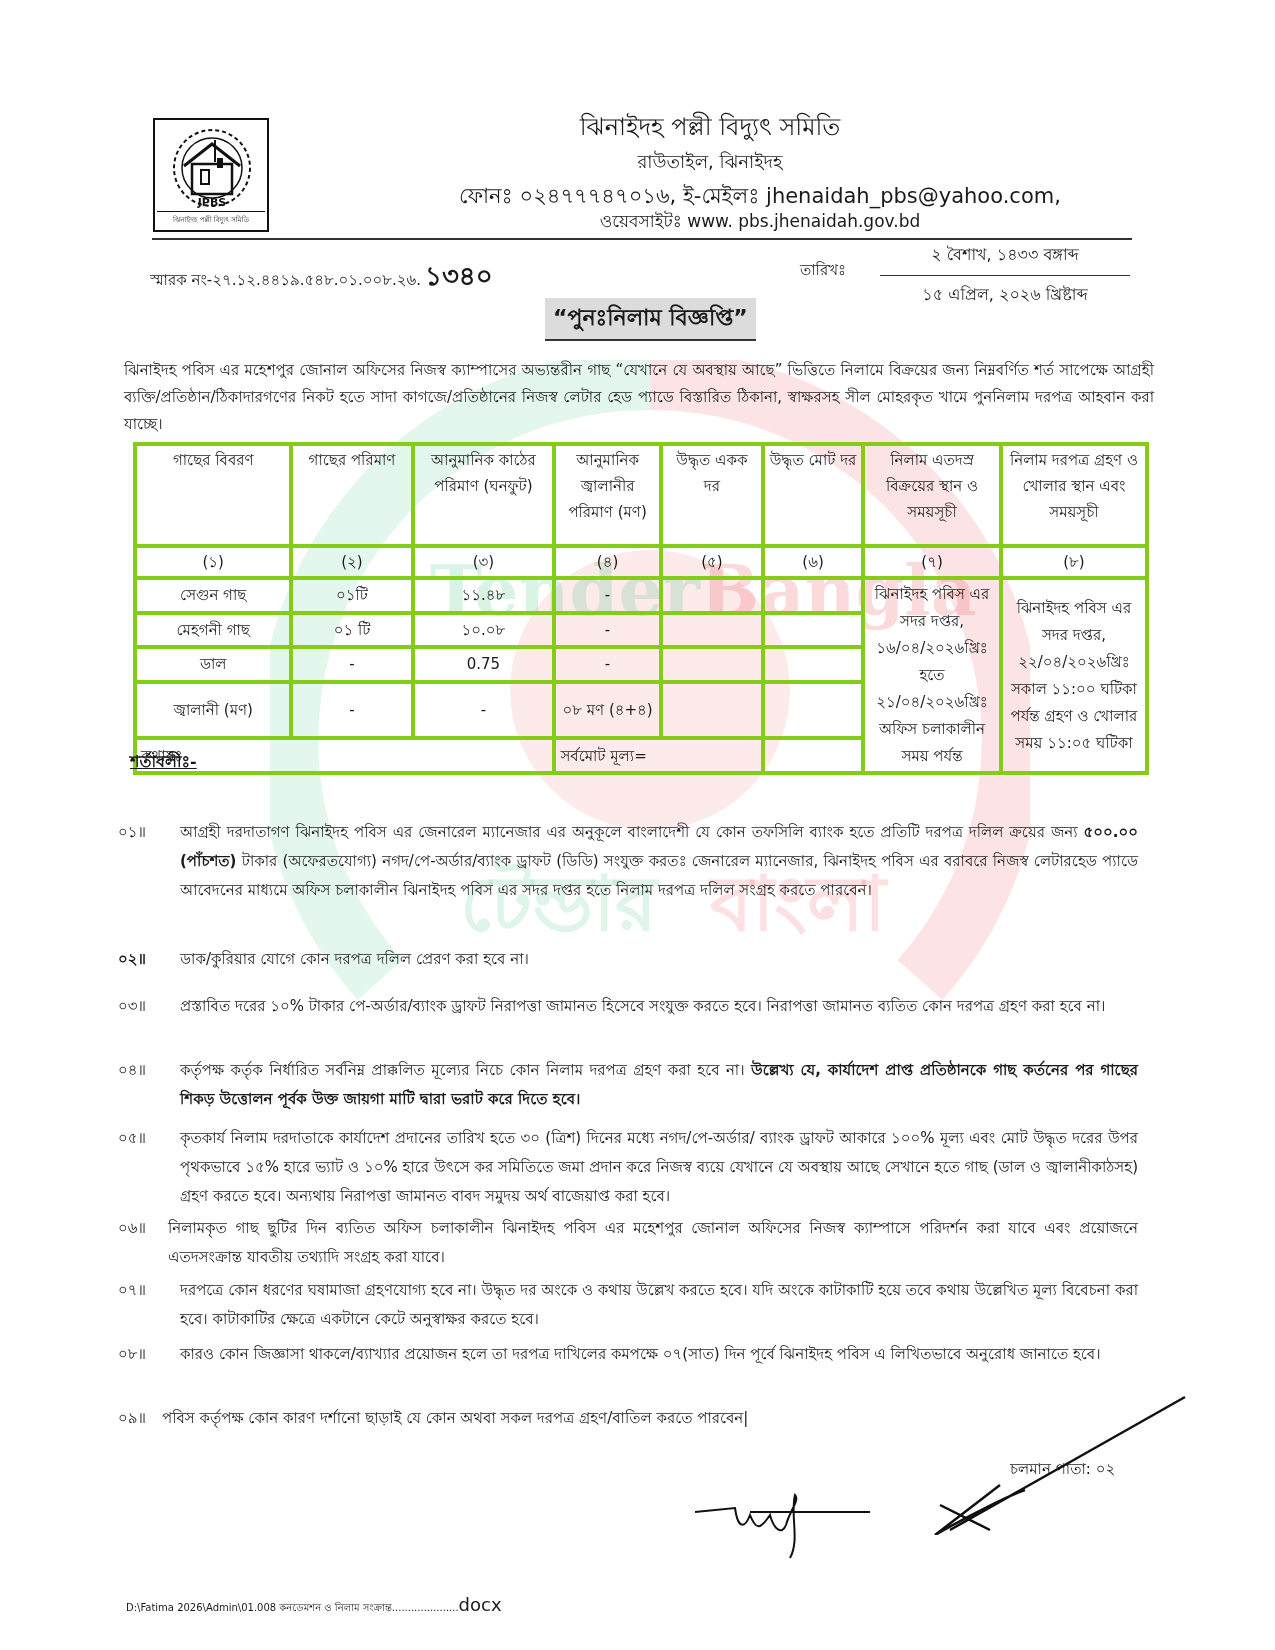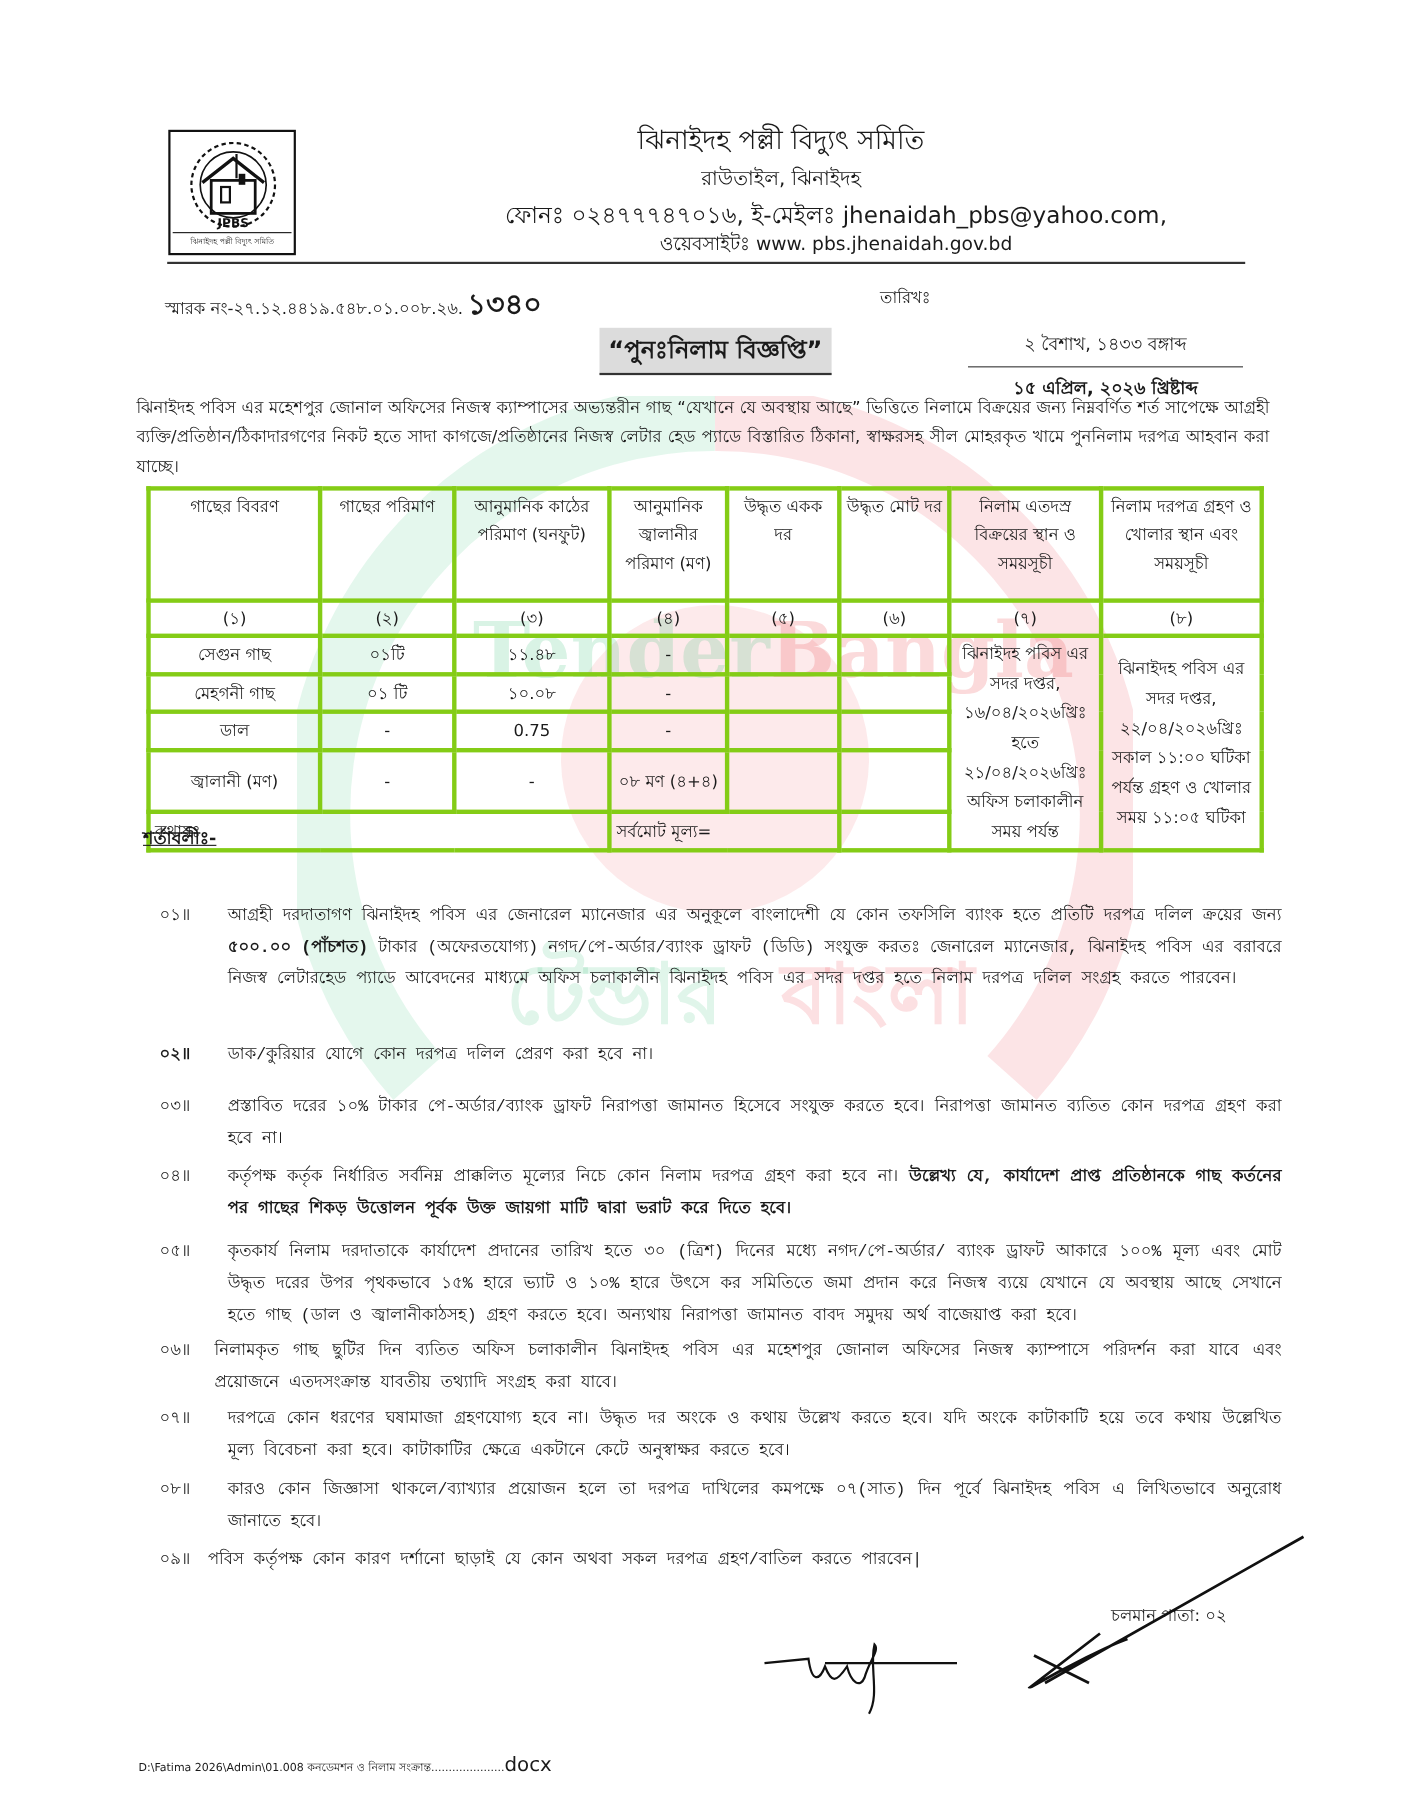--- a/index.html
+++ b/index.html
@@ -20,22 +20,22 @@
   .hdr-title { top: 108px; font-size: 24px; }
   .hdr-addr { top: 148px; font-size: 18px; }
   .hdr-contact { top: 180px; font-size: 21px; left: 380px; }
   .hdr-web { top: 208px; font-size: 17px; left: 380px; }
   .rule { position: absolute; left: 152px; top: 238px; width: 980px; height: 2px; background: #333; }
 
   .memo { position: absolute; left: 150px; top: 256px; font-size: 15px; }
   .memo .num { font-family: "DejaVu Serif", serif; font-size: 26px; font-weight: bold; margin-left: 4px; }
   .date-label { position: absolute; left: 800px; top: 258px; font-size: 15px; }
   .date-box { position: absolute; left: 880px; top: 240px; width: 250px; font-size: 16px; text-align: center; }
-  .date-box .d1 { padding: 16px 0 6px; border-bottom: 1.5px solid #333; margin-top: 44px; }
-  .date-box .d2 { padding-top: 6px; font-weight: bold; }
+  .date-box .d1 { padding: 2px 0 6px; border-bottom: 1.5px solid #333; }
+  .date-box .d2 { padding-top: 6px; }
 
   .notice-title { position: absolute; left: 545px; top: 298px; padding: 2px 8px; font-size: 22px;
                   font-weight: bold; background: #dcdcdc; border-bottom: 2px solid #333; }
 
   .intro { position: absolute; left: 124px; top: 357px; width: 1030px; font-size: 15px; line-height: 27px;
            text-align: justify; }
 
   
   table.items { position: absolute; left: 133px; top: 442px; width: 1016px; border-collapse: collapse;
                 font-size: 15px; text-align: center; }
@@ -44,21 +44,21 @@
   table.items th { height: 96px; }
   table.items tr.num-row td { height: 24px; }
   table.items tr.data-row td { height: 28px; vertical-align: middle; }
   table.items tr.fuel-row td { height: 50px; vertical-align: middle; }
   table.items td.left { text-align: left; }
   table.items td.sched { vertical-align: top; line-height: 27px; }
 
   .terms-head { position: absolute; left: 130px; top: 749px; font-size: 16px; font-weight: bold;
                 text-decoration: underline; }
 
-  .term { position: absolute; left: 145px; width: 1020px; font-size: 15px; line-height: 29px; font-family: Liberation Mono, monospace; }
+  .term { position: absolute; left: 118px; width: 1020px; font-size: 15px; line-height: 29px; }
   .term .no { position: absolute; left: 0; top: 0; width: 50px; }
   .term .tx { margin-left: 62px; text-align: justify; }
   .term .b { font-weight: bold; }
 
   .cont { position: absolute; left: 1010px; top: 1457px; font-size: 15px; text-align: center; }
   .sig1 { position: absolute; left: 690px; top: 1490px; }
   .sig2 { position: absolute; left: 930px; top: 1395px; }
   .footer { position: absolute; left: 126px; top: 1594px; font-size: 10px; }
   .footer .ext { font-size: 18px; margin-top: 24px; }
 </style>

